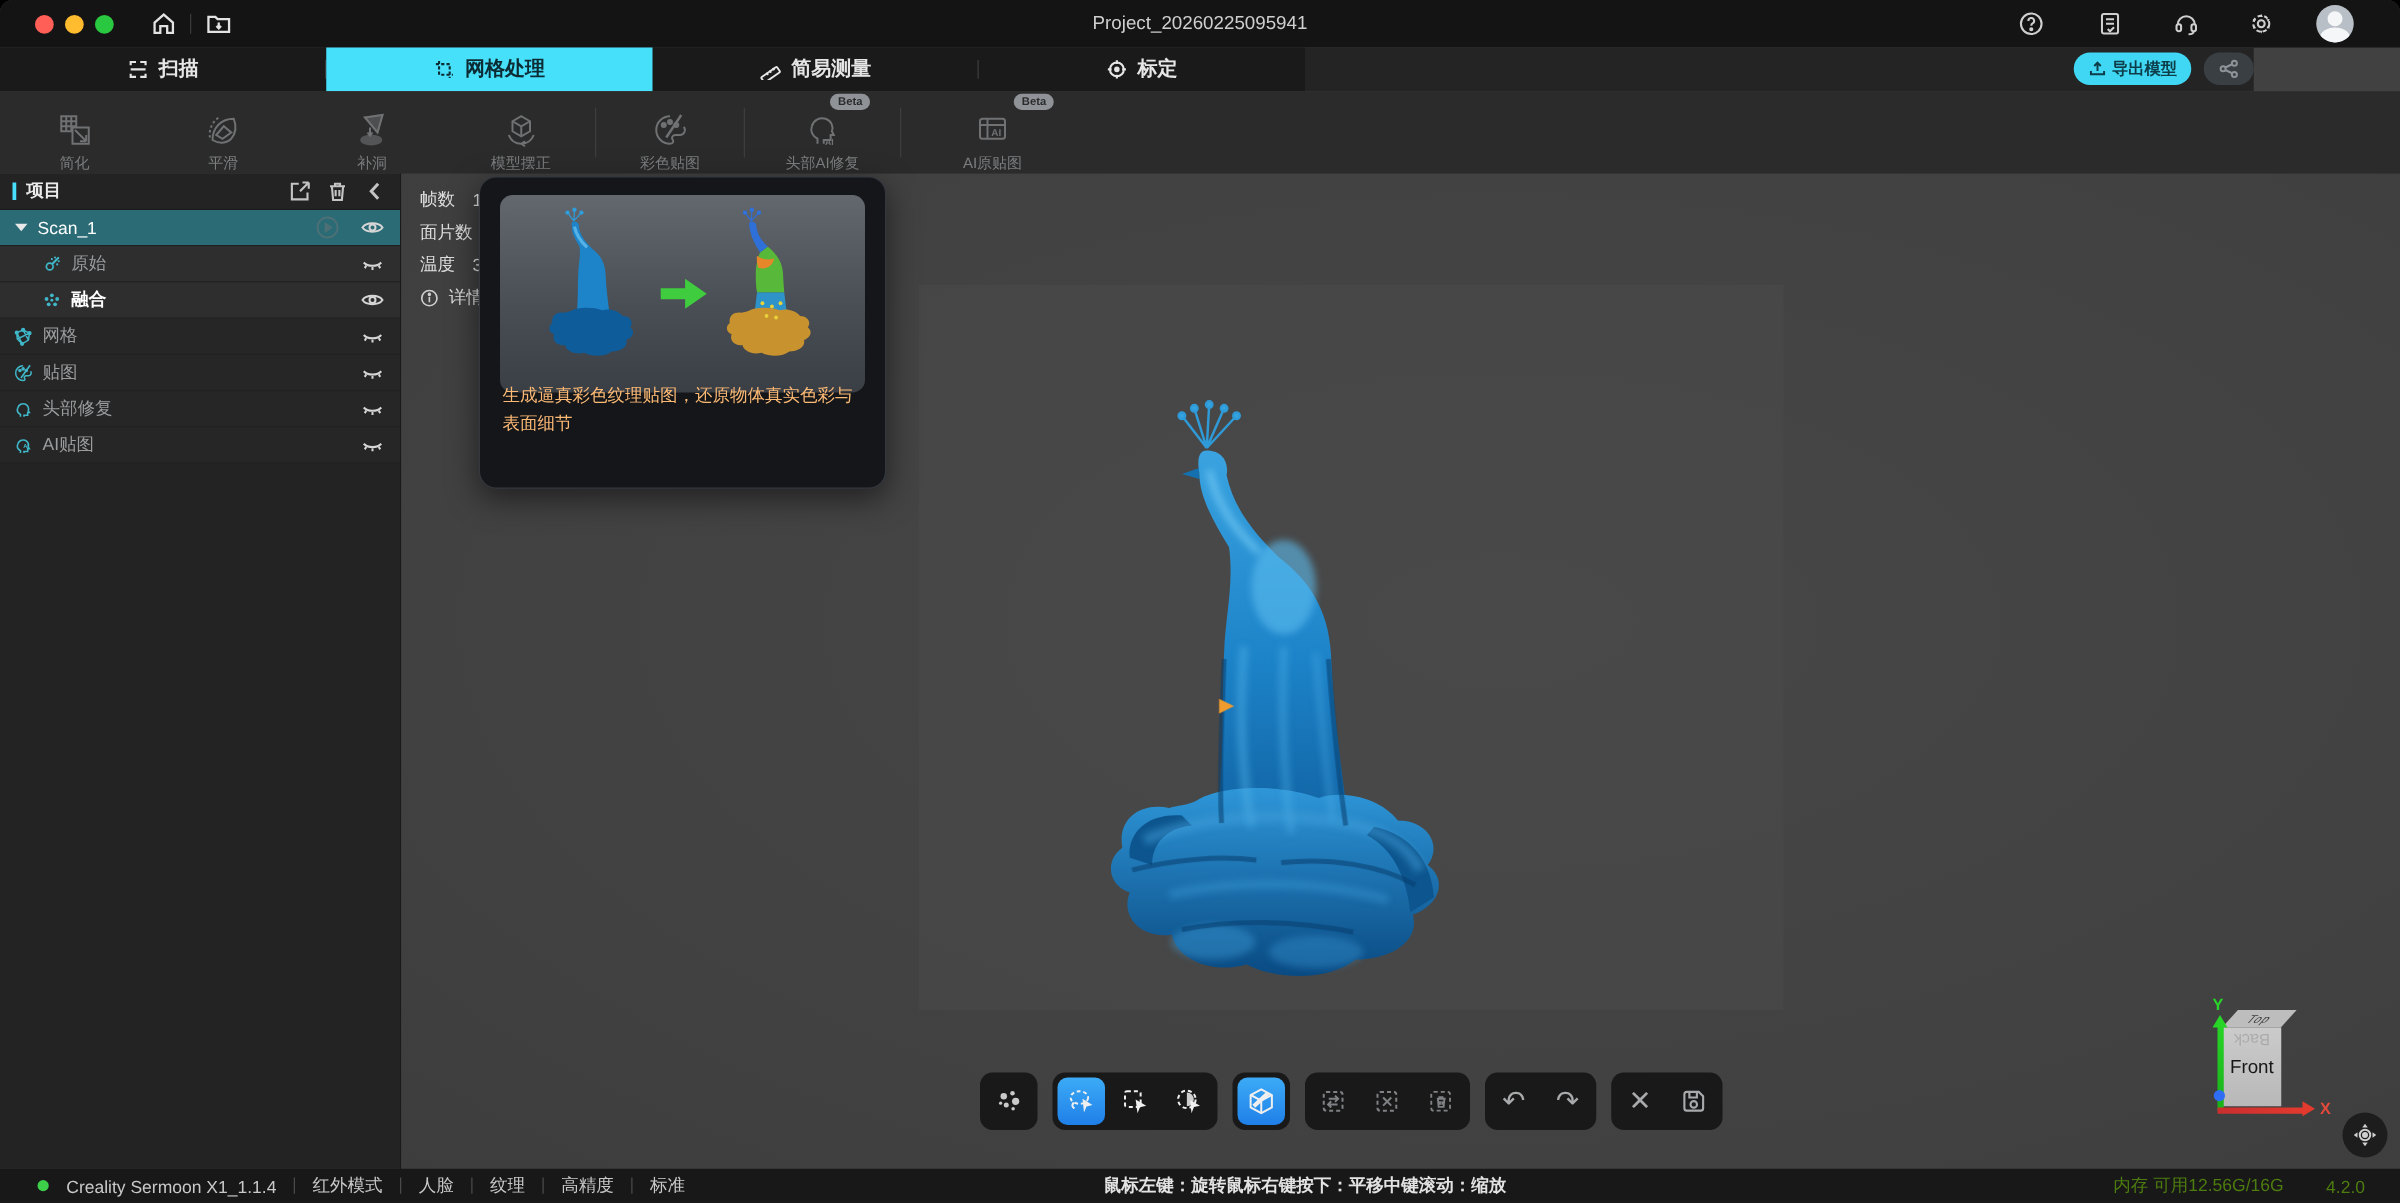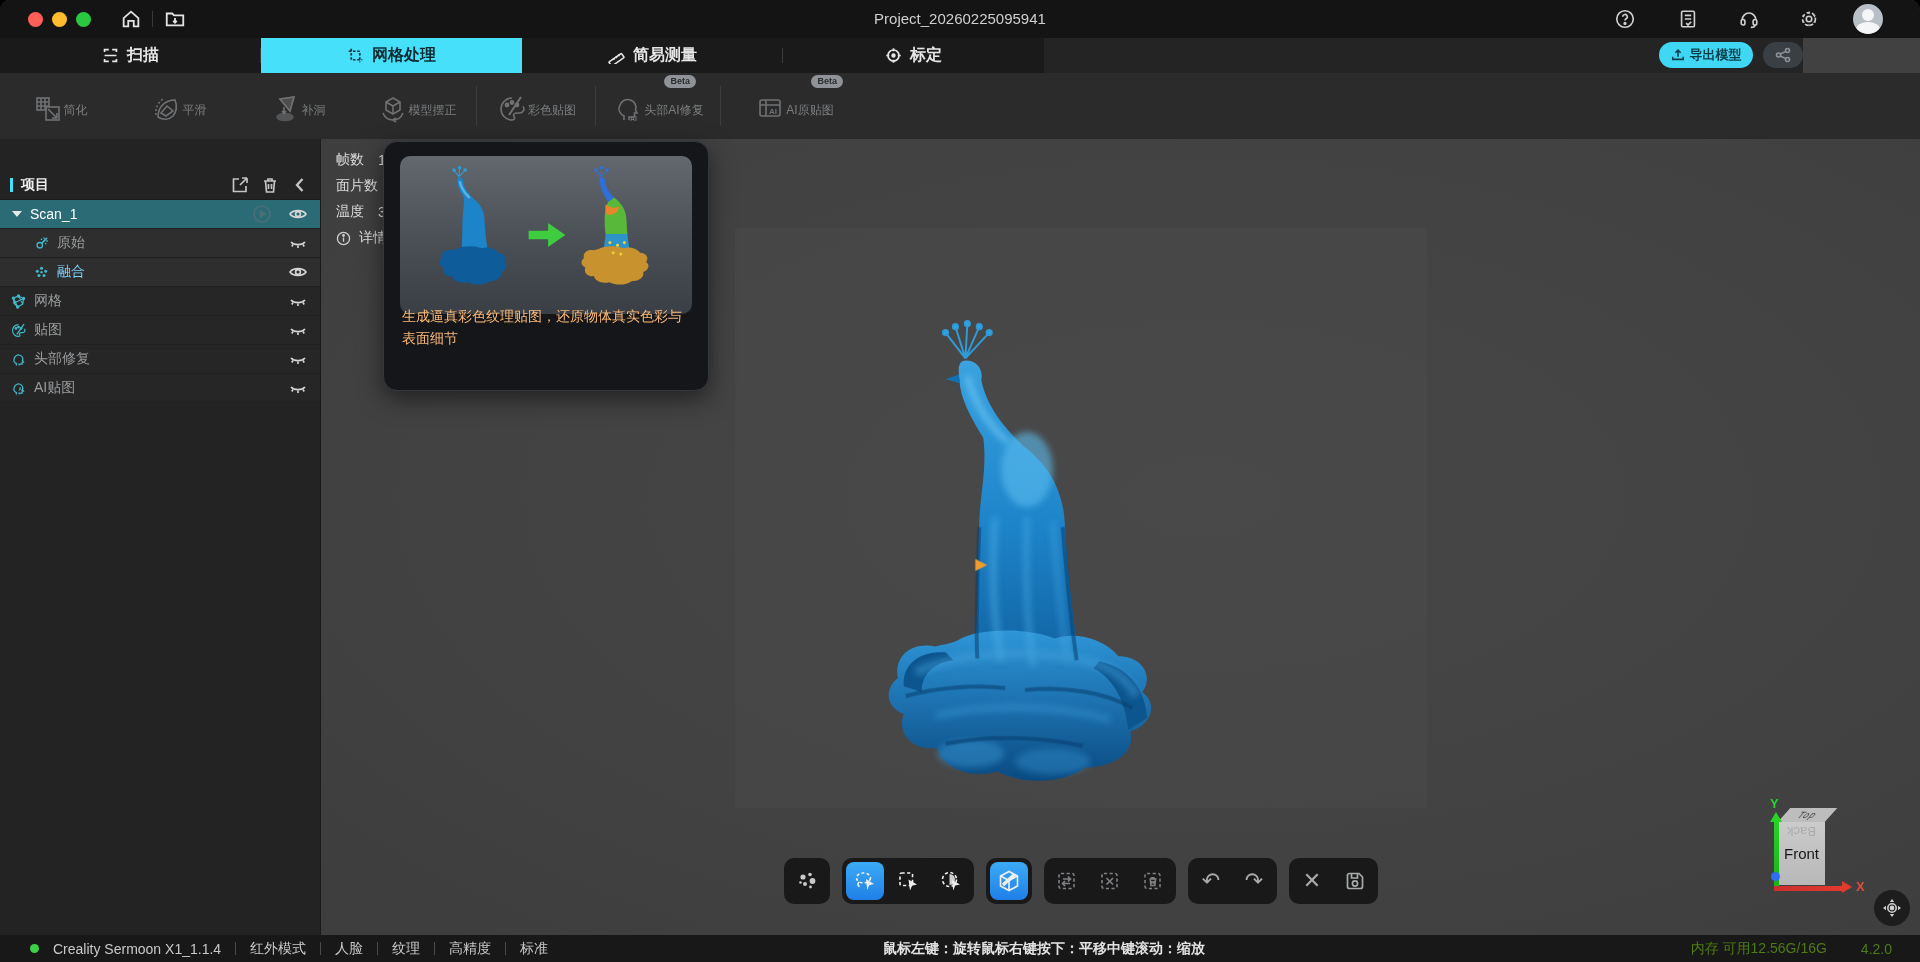--- a/index.html
+++ b/index.html
@@ -35,40 +35,40 @@
 
   
   .export-btn{position:absolute;left:1659px;top:42px;width:94px;height:26px;border-radius:13px;
       background:#3fd7f4;color:#0d3d49;font-size:13px;font-weight:700;
       display:flex;align-items:center;justify-content:center;gap:5px;}
   .share-btn{position:absolute;left:1763px;top:42px;width:40px;height:26px;border-radius:13px;
       background:#3a3f44;display:flex;align-items:center;justify-content:center;color:#8d9398;}
 
   
   .ribbon{position:absolute;left:0;top:73px;width:1920px;height:66px;background:#2b2b2b;display:flex;align-items:stretch;}
-  .ritem{width:119px;display:flex;flex-direction:row;align-items:center;justify-content:center;
+  .ritem{width:119px;display:flex;flex-direction:column;align-items:center;justify-content:flex-end;
          padding-top:6px;position:relative;color:#6f7173;}
   .ritem.w5{width:118px;} .ritem.w6{width:124px;} .ritem.w7{width:146px;}
   .ritem svg{width:32px;height:32px;}
   .rlabel{font-size:12px;color:#7b7d7f;margin-top:2px;white-space:nowrap;}
   .rsep{width:1px;height:40px;background:#3d3d3d;align-self:center;}
   .beta{position:absolute;top:2px;right:24px;background:#8f9398;color:#2b2b2b;font-size:9px;font-weight:700;
         border-radius:7px;padding:1px 6px;line-height:11px;}
 
   
   .sidebar{position:absolute;left:0;top:139px;width:320px;height:796px;background:#232323;border-right:1px solid #1a1a1a;}
-  .sb-head{height:28px;display:flex;align-items:center;padding:0 10px;border-bottom:1px solid #1c1c1c;margin-top:32px;}
+  .sb-head{height:28px;display:flex;align-items:center;padding:0 10px;border-bottom:1px solid #1c1c1c;}
   .sb-bar{width:3px;height:14px;background:#47e0fb;margin-right:8px;}
   .sb-title{color:#ececec;font-size:14px;font-weight:700;flex:1;}
   .sb-hicon{width:20px;height:20px;color:#c4c4c4;margin-left:10px;}
   .sb-row{height:28px;display:flex;align-items:center;position:relative;border-bottom:1px solid #202020;
           font-size:14px;color:#9a9c9e;background:#262626;}
   .sb-row.child{background:#2e2e2e;}
   .sb-row.selected{background:#2b6b76;color:#fff;}
-  .sb-row.emph{color:#7dd3fc;font-weight:400;}
+  .sb-row.emph{color:#ffffff;font-weight:700;}
   .sb-caret{width:0;height:0;border-left:5px solid transparent;border-right:5px solid transparent;
             border-top:6px solid #e8e8e8;margin:0 8px 0 12px;}
   .sb-ico{width:17px;height:17px;color:#3fb7c8;margin-right:7px;}
   .sb-ico.lvl0{margin-left:10px;}
   .sb-ico.lvl1{margin-left:33px;}
   .sb-right{position:absolute;right:12px;top:4px;width:20px;height:20px;color:#d6d6d6;}
   .sb-right.play{right:48px;color:#4d7076;}
 
   
   .viewport{position:absolute;left:321px;top:139px;width:1599px;height:796px;

